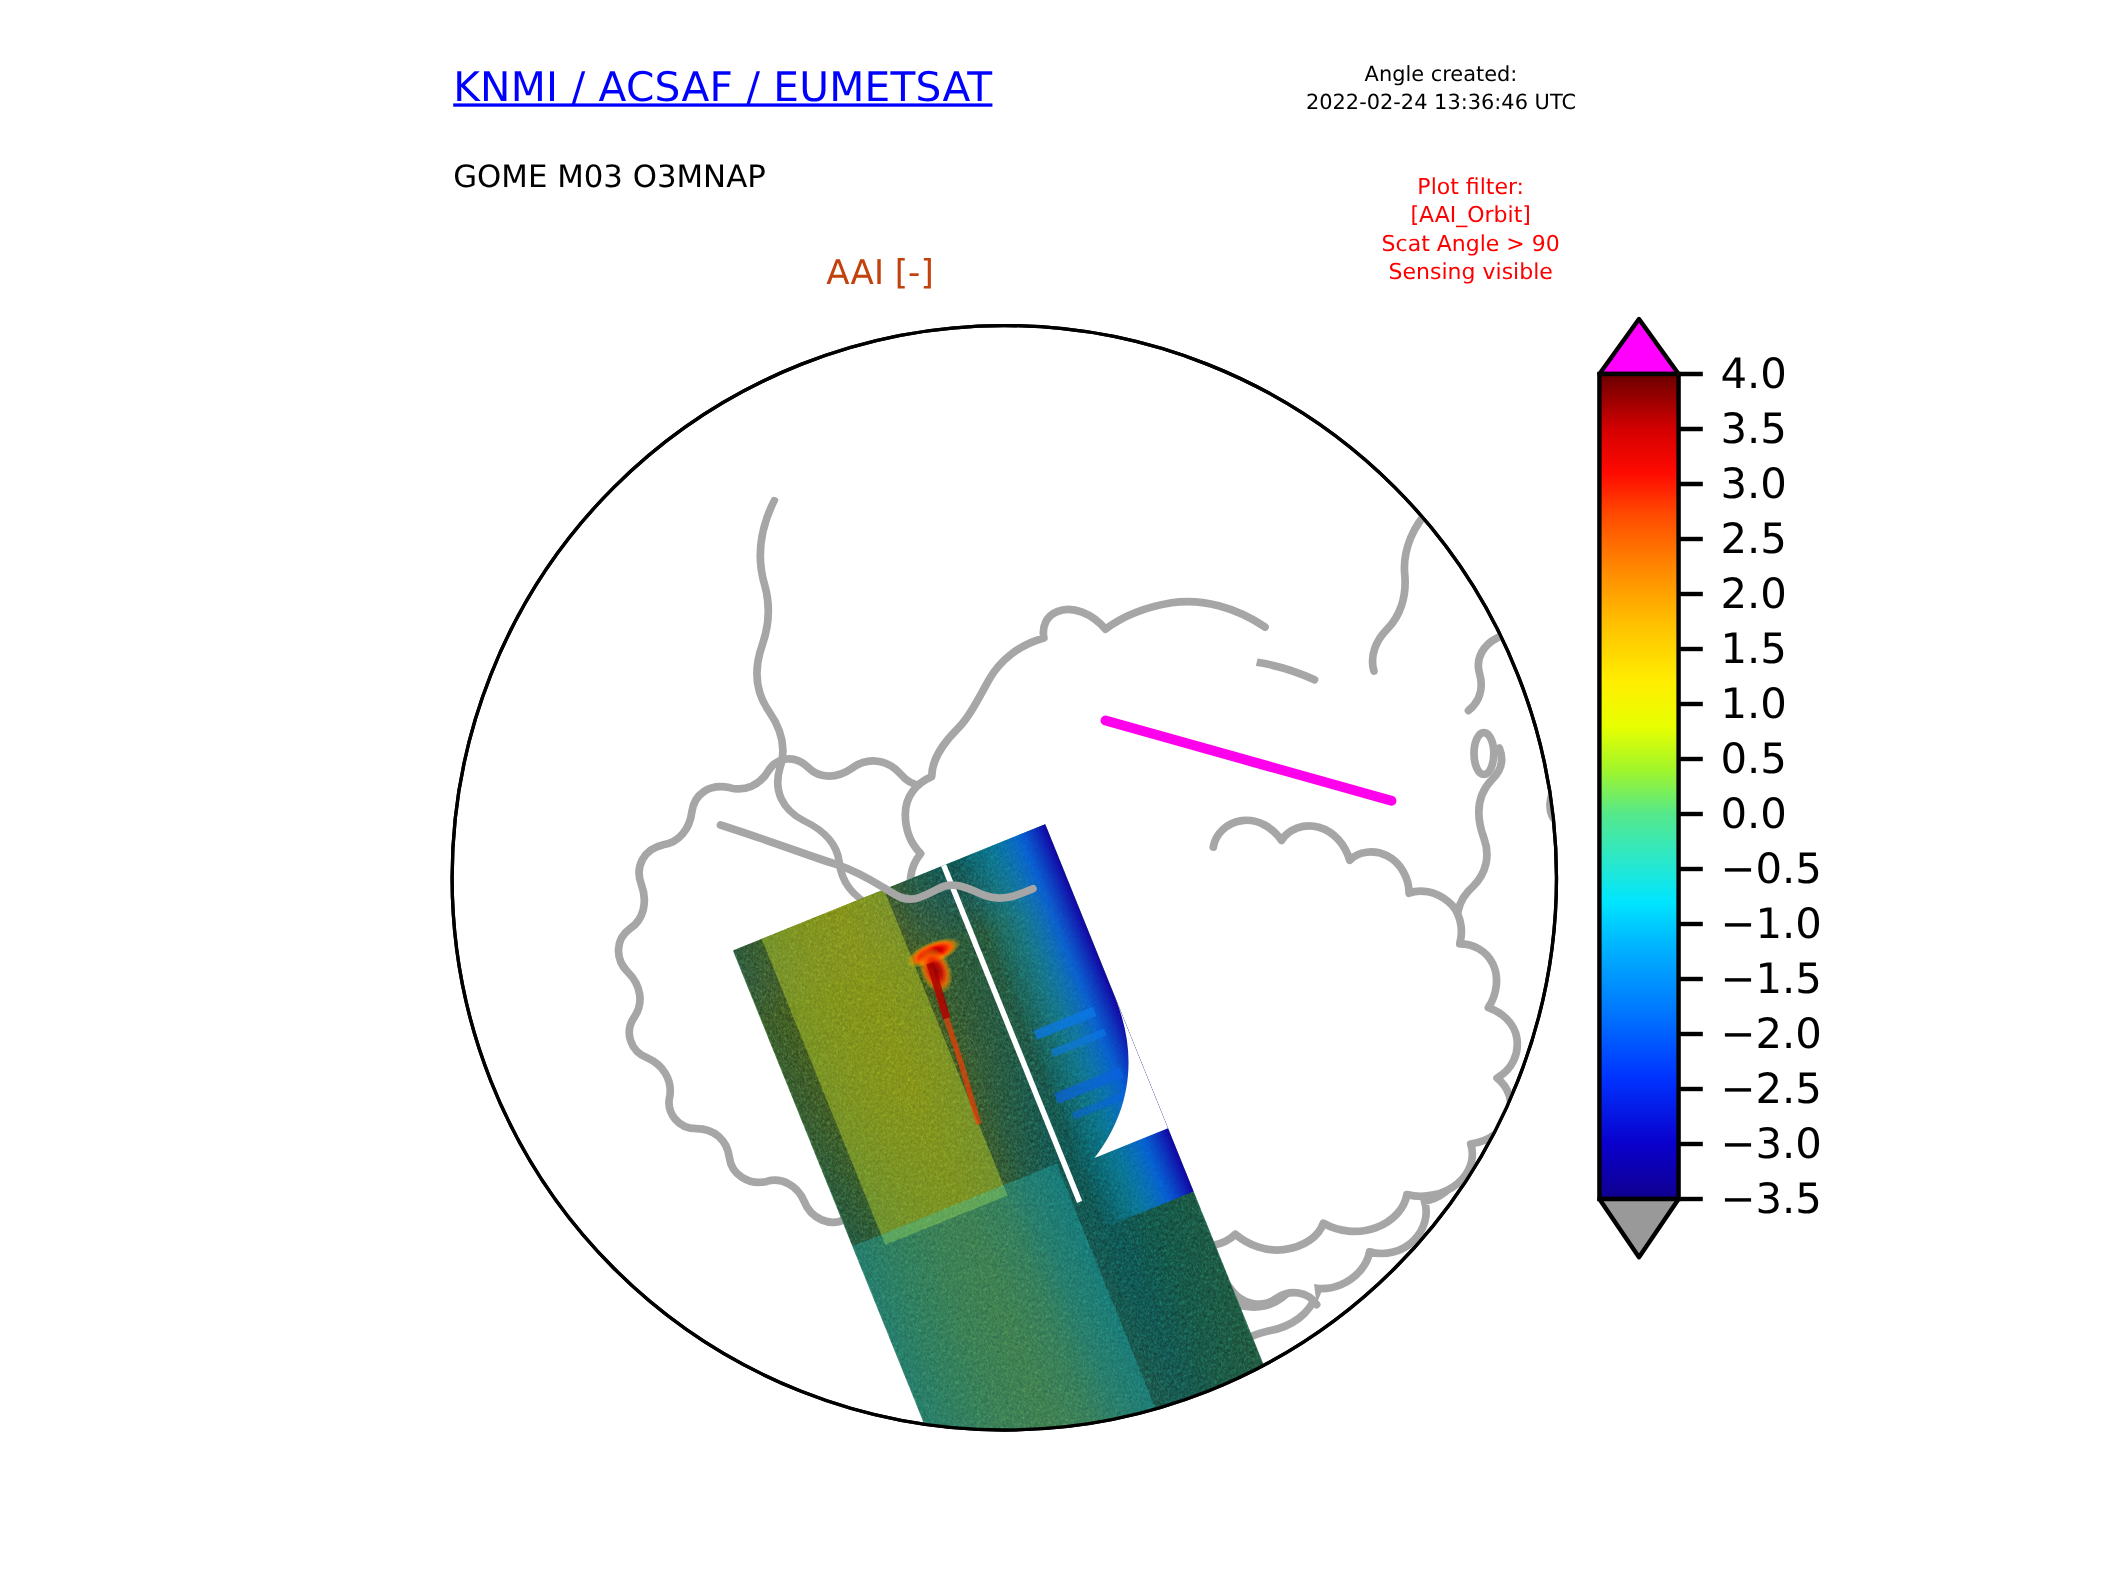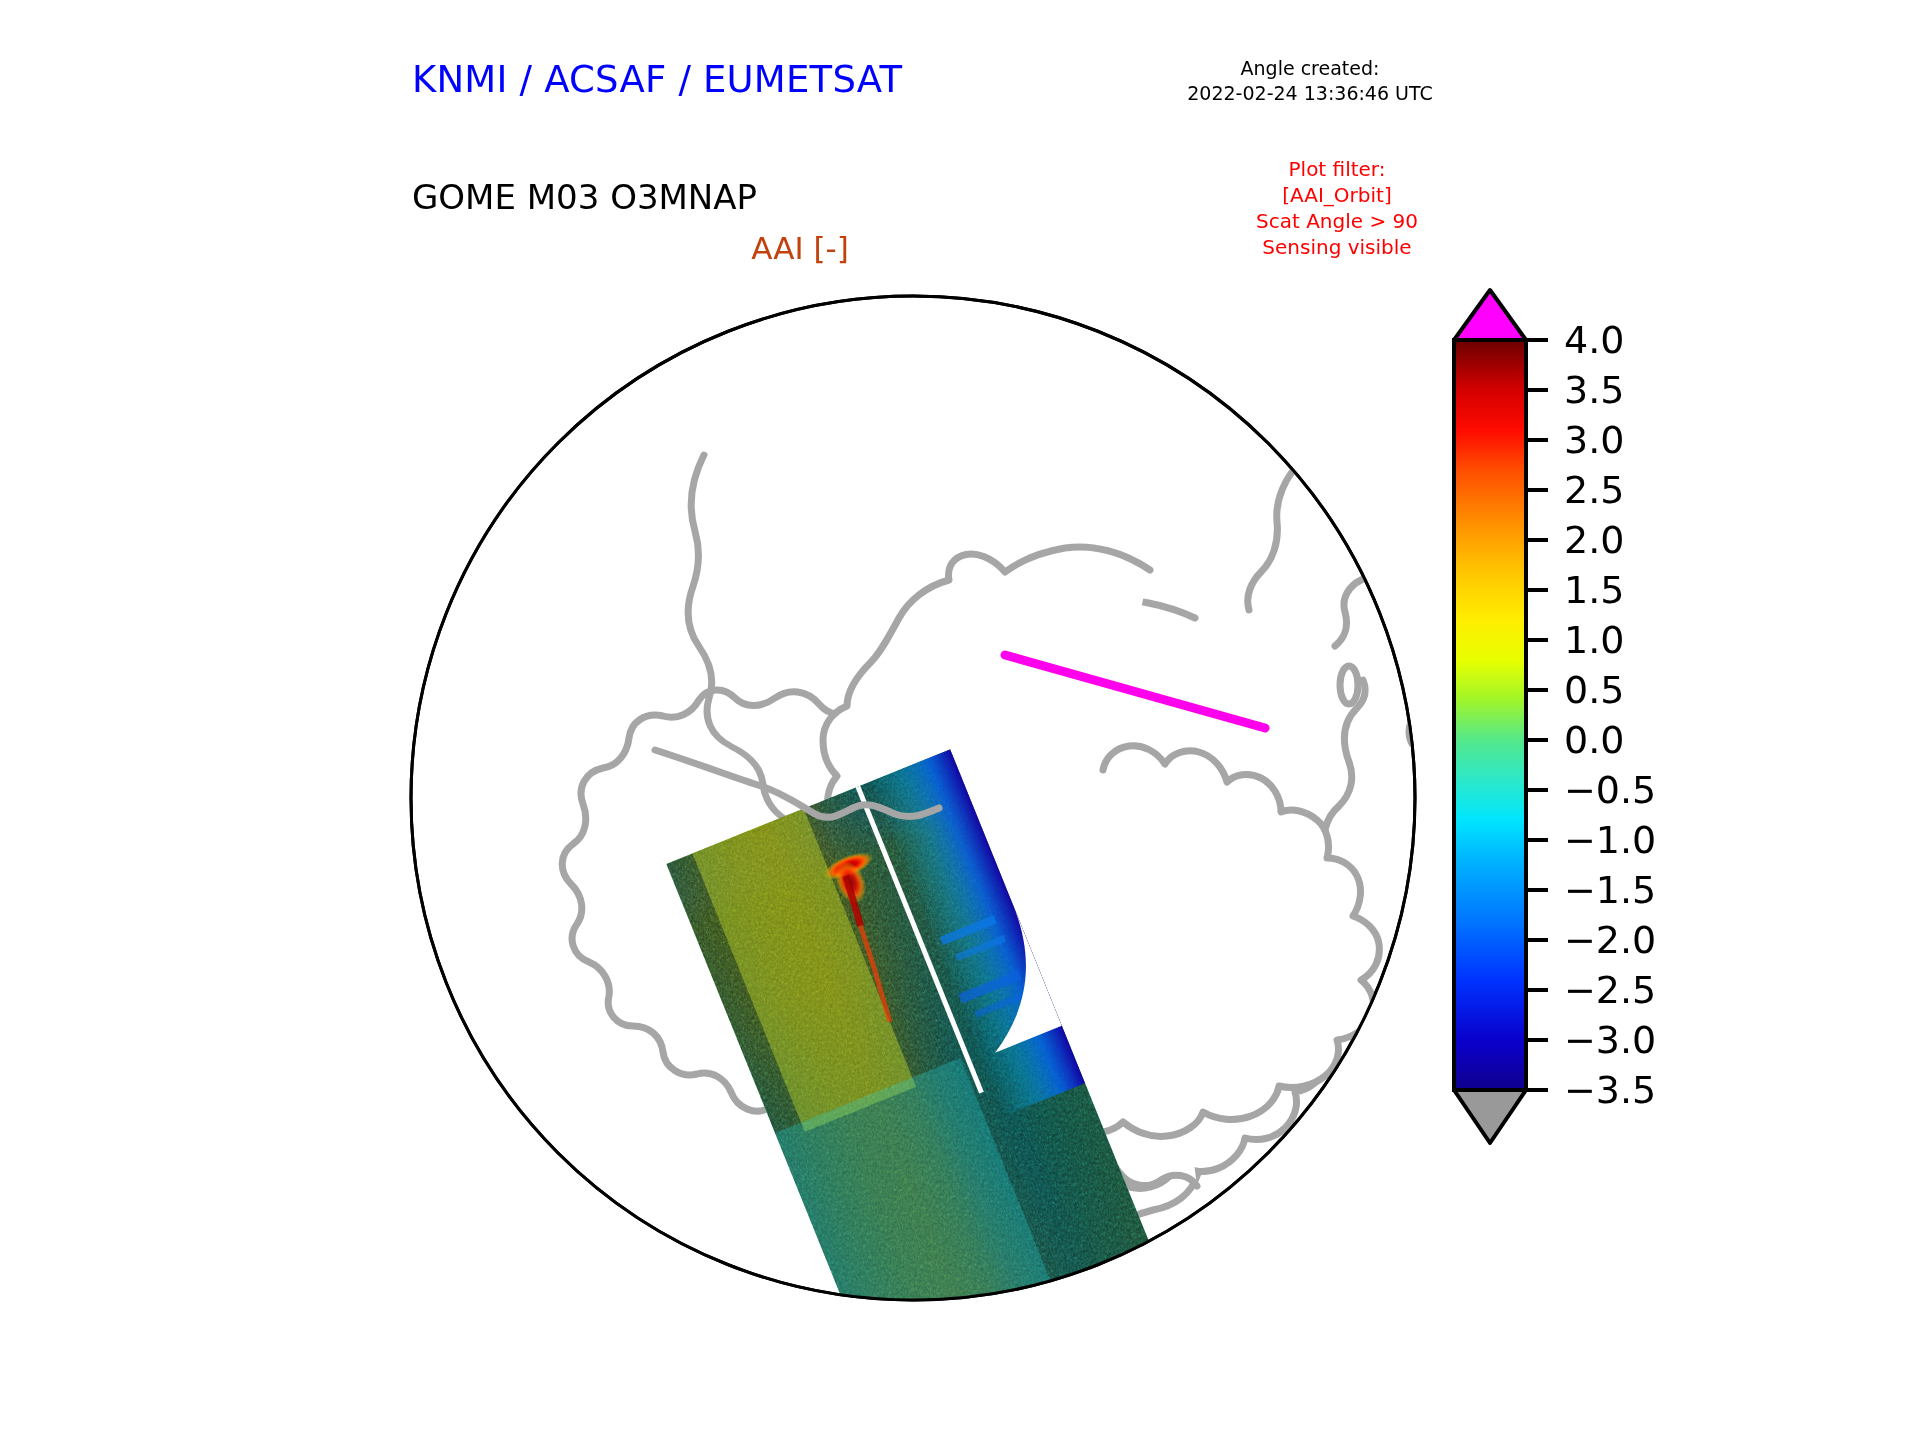--- a/index.html
+++ b/index.html
@@ -2,25 +2,25 @@
 <html><head>
 <meta charset="utf-8">
 <style>
   html,body{margin:0;padding:0;background:#ffffff;}
   body{width:1920px;height:1440px;position:relative;overflow:hidden;
        font-family:"DejaVu Sans","Liberation Sans",sans-serif;color:#000;}
 
   .abs{position:absolute;}
 
   
-  #org-title{left:412px;top:58px;font-size:37px;color:#0000ff;letter-spacing:.2px;white-space:nowrap;}
+  #org-title{left:412px;top:58px;font-size:37px;color:#0000ff;letter-spacing:.2px;white-space:nowrap;text-decoration:underline;}
 
   #plot-created{left:1160px;top:56px;width:300px;text-align:center;font-size:19px;line-height:25px;color:#000;}
 
-  #dataset-block{left:412px;top:140px;font-size:34px;line-height:41px;color:#000;white-space:nowrap;margin-top:37px;}
+  #dataset-block{left:412px;top:140px;font-size:28px;line-height:41px;color:#000;white-space:nowrap;}
 
   #variable-title{left:600px;top:230px;width:400px;text-align:center;font-size:31px;color:#c2410c;}
 
   #plot-filter{left:1222px;top:156px;width:230px;text-align:center;font-size:20px;line-height:26px;color:#ff0000;}
 
   
   #map-wrap{left:405px;top:280px;width:1020px;height:1030px;}
   #map-svg{display:block;}
 
   

